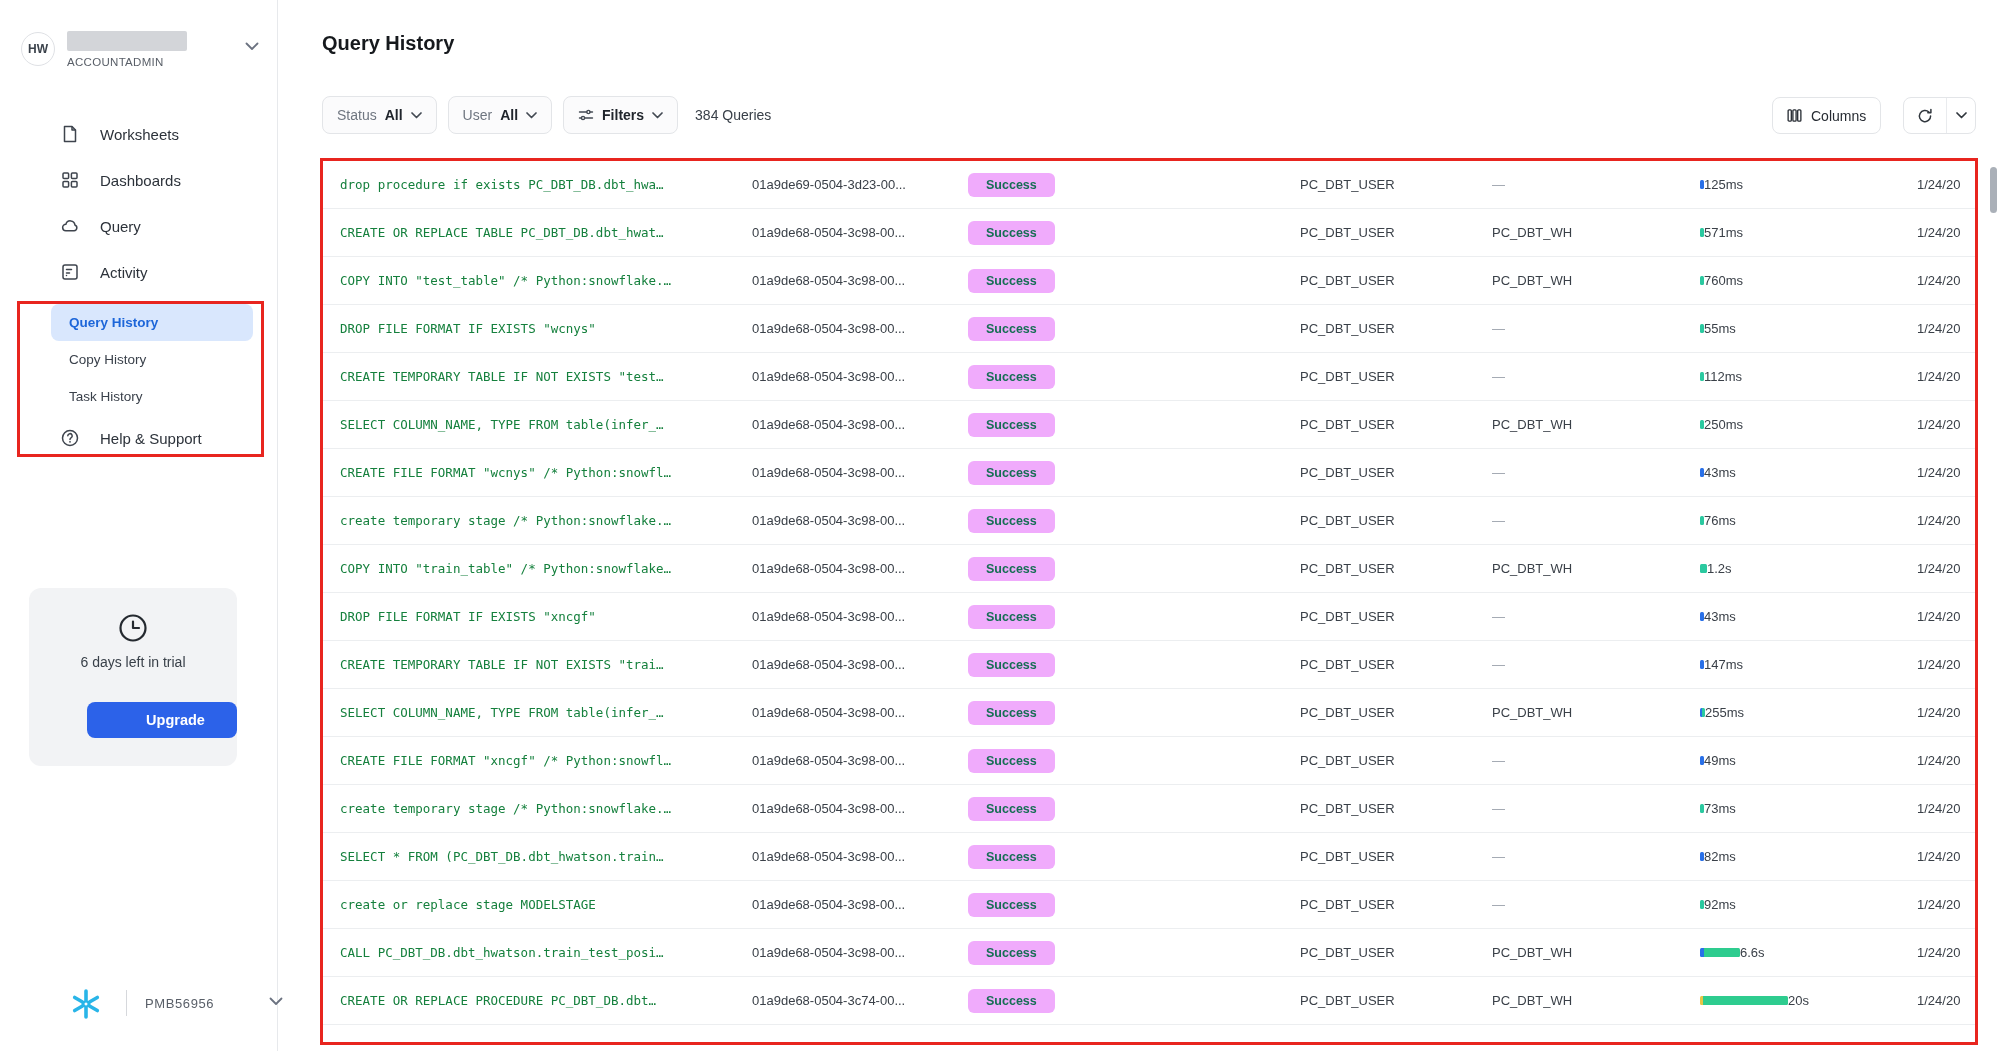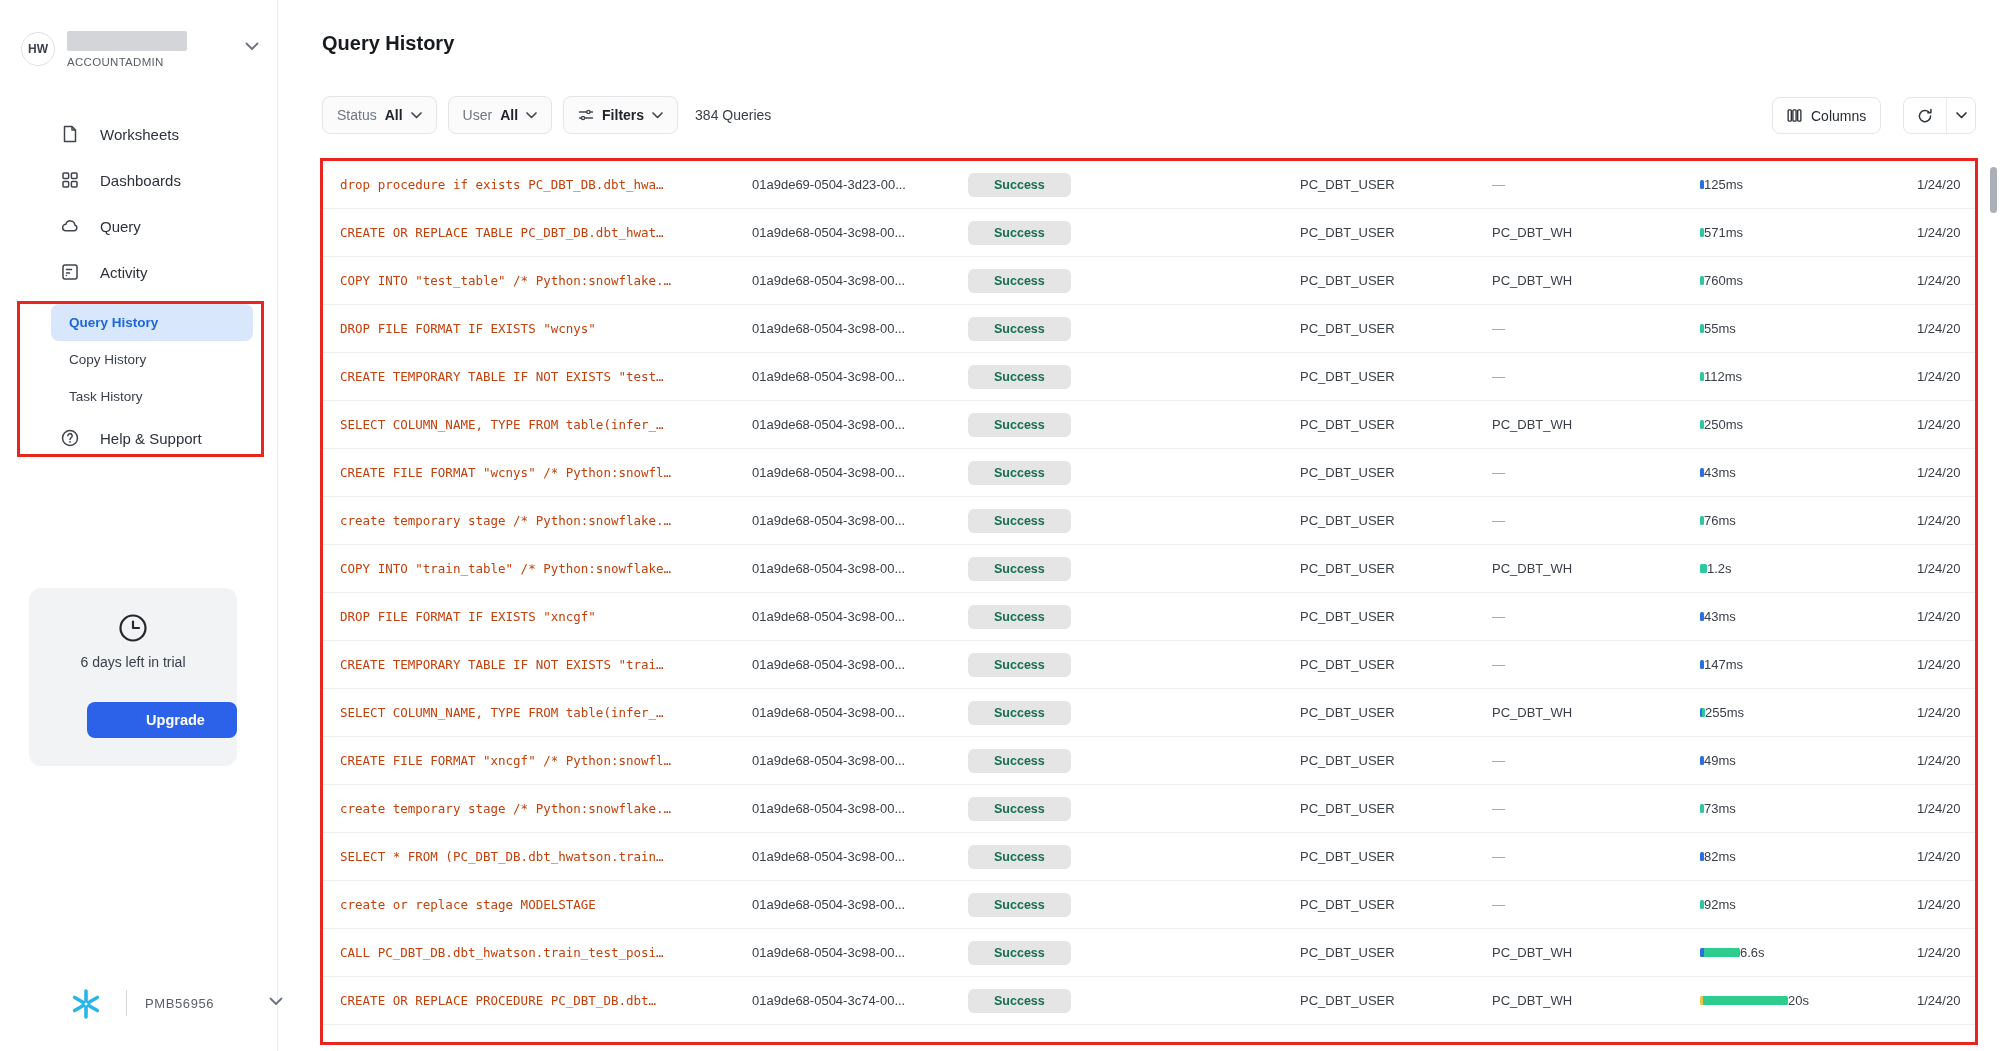--- a/index.html
+++ b/index.html
@@ -55,22 +55,22 @@
 
   
   .table-wrap { position:absolute; left:323px; top:161px; width:1652px; height:882px; overflow:hidden; background:#fff; }
   .thead, .trow { display:grid; grid-template-columns:429px 216px 332px 192px 208px 217px 1fr; align-items:center; }
   .thead { height:46px; border-bottom:1px solid #e4e6e9; }
   .th { font-size:11.5px; letter-spacing:1px; color:#5f6670; font-weight:500; white-space:nowrap; overflow:hidden; cursor:pointer; }
   .th:first-child { padding-left:17px; }
   .th.sorted { color:#1d6ae5; font-weight:700; }
   .trow { height:48px; border-bottom:1px solid #eceef0; cursor:pointer; }
   .td { font-size:13px; color:#3a4048; white-space:nowrap; overflow:hidden; }
-  .td.mono { font-family:"DejaVu Sans Mono","Liberation Mono",monospace; font-size:12.5px; padding-left:17px; padding-right:14px; color:#c2410c; }
-  .badge { display:inline-block; background:#e5e5e5; color:#166e54; font-size:12.5px; font-weight:600; padding:5px 26px; border-radius:6px; }
+  .td.mono { font-family:"DejaVu Sans Mono","Liberation Mono",monospace; font-size:12.5px; padding-left:17px; padding-right:14px; color:#15803d; }
+  .badge { display:inline-block; background:#f0abfc; color:#166e54; font-size:12.5px; font-weight:600; padding:5px 18px; border-radius:6px; }
   .dim { color:#9aa1ab; }
   .td-dur { display:flex; align-items:center; gap:0; }
   .bar { display:inline-flex; height:9px; border-radius:1.5px; overflow:hidden; }
   .bar span { display:block; height:9px; }
 
   
   .annot { position:absolute; border:3px solid #e8251f; pointer-events:none; }
   .annot.sidebar-box { left:17px; top:301px; width:247px; height:156px; }
   .annot.table-box { left:320px; top:158px; width:1658px; height:887px; }
   .scroll-thumb { position:absolute; left:1990px; top:167px; width:7px; height:46px; background:#aab0b8; border-radius:4px; }

